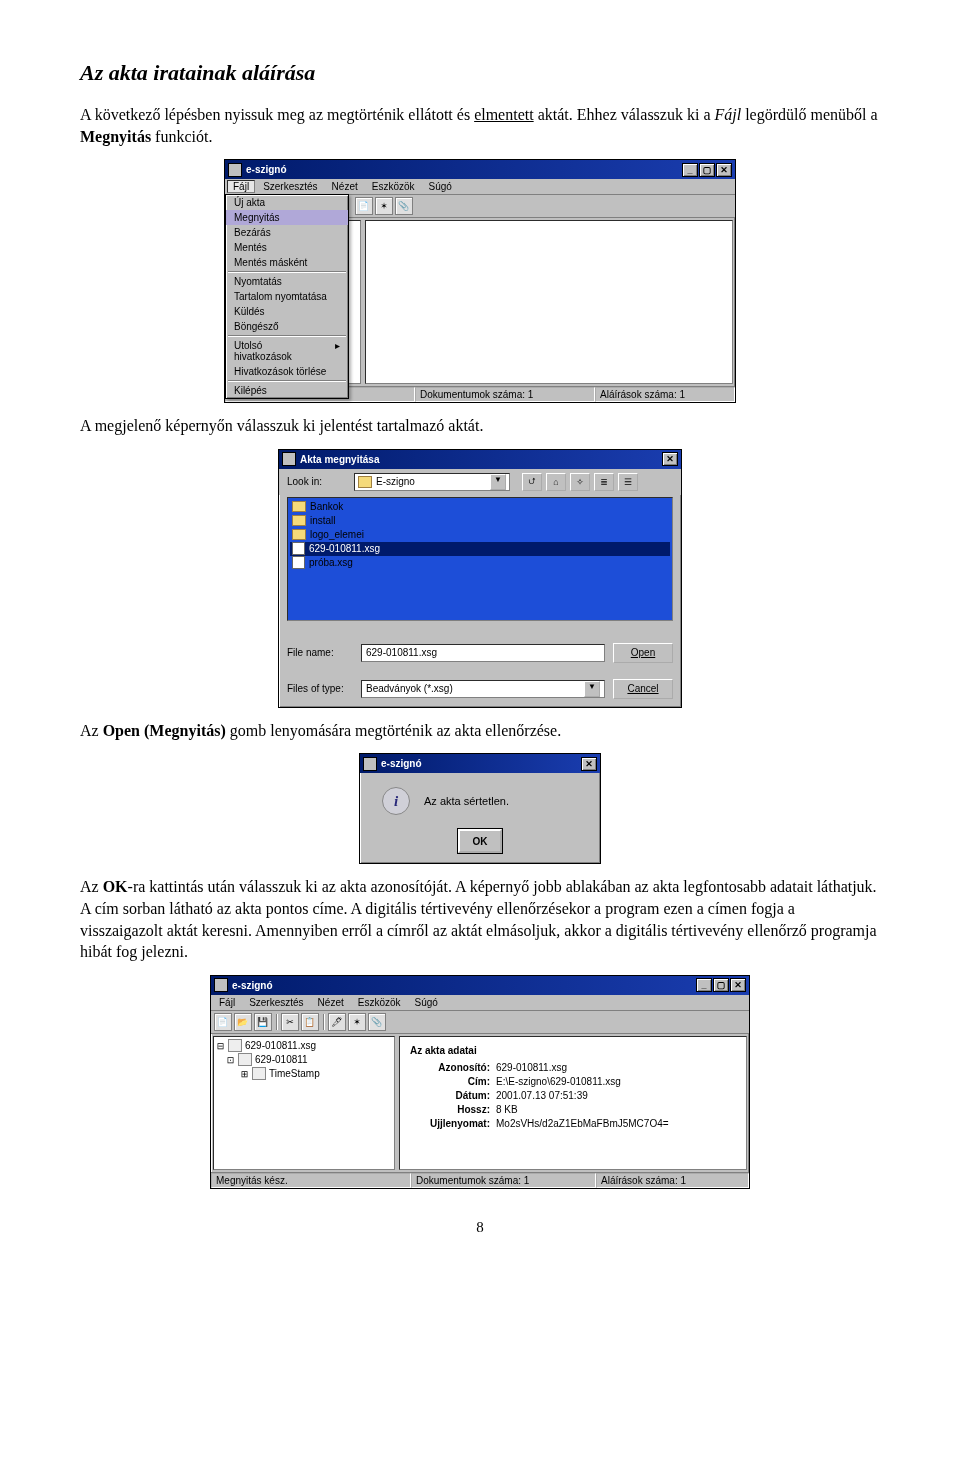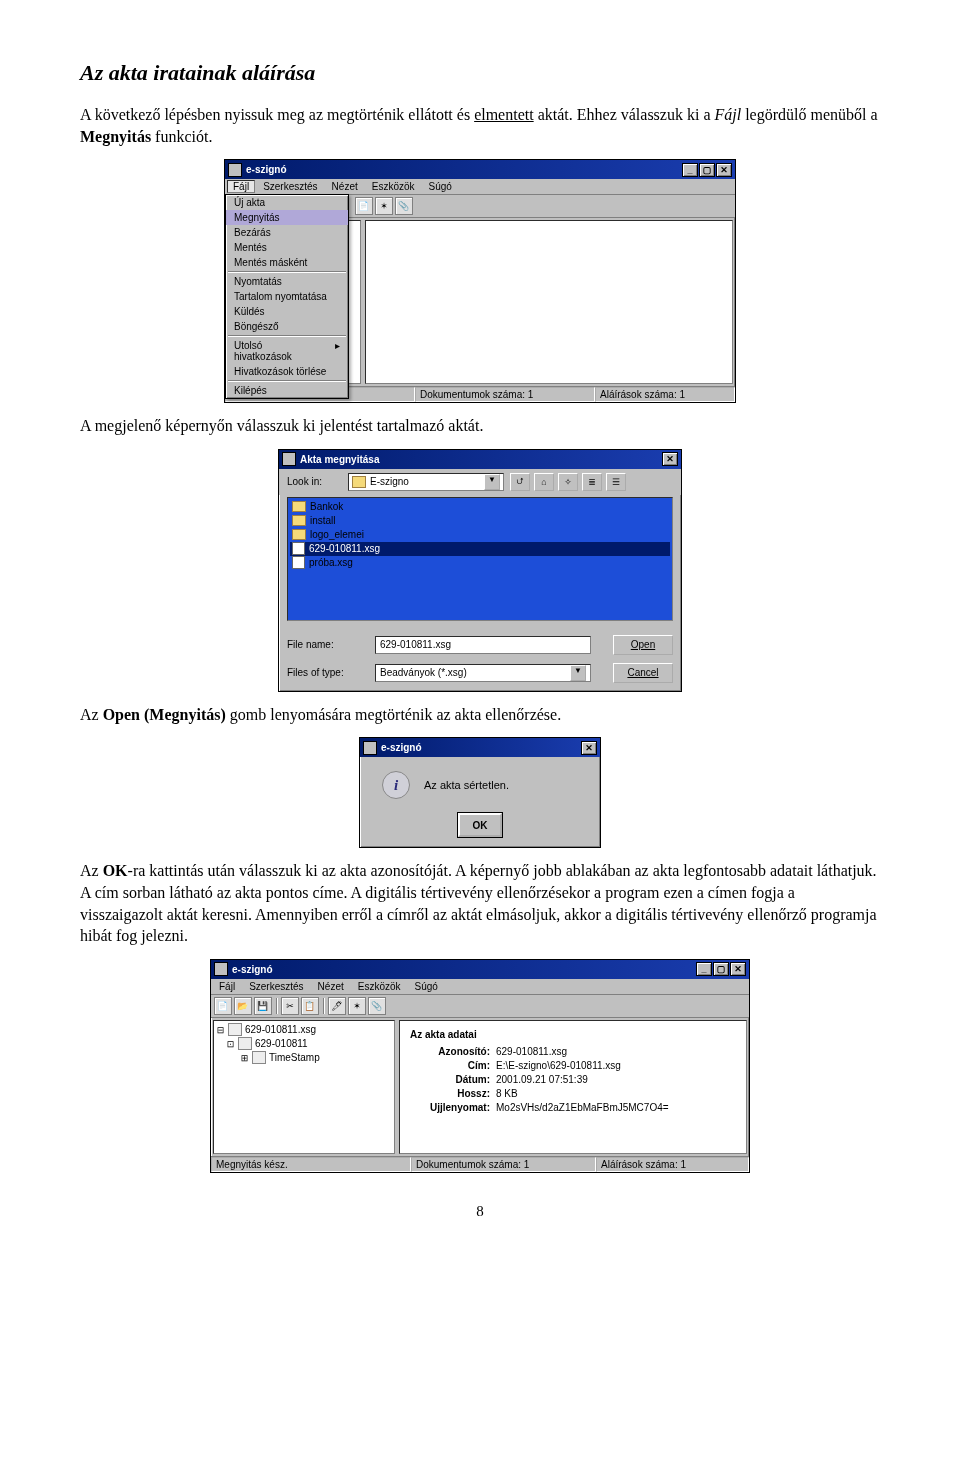--- a/index.html
+++ b/index.html
@@ -112,42 +112,42 @@
     width: 132px; background: #fff; border: 1px inset #808080; margin: 2px;
     position: relative;
   }
   .shot1 .right-pane {
     flex: 1; background: #fff; border: 1px inset #808080; margin: 2px;
   }
   .shot1-wrap { position: relative; }
 
   
   .shot2 { width: 402px; }
-  .shot2 .dlg-row { display: flex; align-items: center; padding: 4px 8px; gap: 6px; }
+  .shot2 .dlg-row { display: flex; align-items: center; padding: 4px 8px; gap: 12px; }
   .shot2 .lookin { background: #c0c0c0; }
   .shot2 .lookin-label { width: 55px; font-size: 10px; }
   .shot2 .combo {
     background: #fff; border: 1px inset #808080; height: 16px;
     flex: 0 0 148px; display: flex; align-items: center; padding: 0 3px;
     font-size: 10px; gap: 4px;
   }
   .shot2 .combo .fld-icn { width: 12px; height: 10px; background: #f5da7a; border: 1px solid #a08040; }
   .shot2 .combo-arrow { width: 14px; height: 14px; background: #c0c0c0; border: 1px outset #fff; text-align: center; font-size: 8px; margin-left: auto; }
   .shot2 .nav-icns { display: flex; gap: 4px; }
   .shot2 .nav-icn { width: 18px; height: 16px; border: 1px outset #fff; background: #c0c0c0; display: flex; align-items: center; justify-content: center; font-size: 9px; }
   .shot2 .file-area {
     background: #1d4ed8; border: 1px inset #808080; margin: 2px 8px; height: 118px;
     padding: 2px; font-size: 10px;
   }
   .shot2 .file-area .f-row { display: flex; align-items: center; gap: 4px; padding: 0 2px; height: 14px; }
   .shot2 .file-area .f-row.sel { background: #001a6a; color: #fff; }
   .shot2 .file-area .fld { width: 12px; height: 9px; background: #f5da7a; border: 1px solid #a08040; }
   .shot2 .file-area .file { width: 11px; height: 11px; background: #fff; border: 1px solid #666; position: relative; }
   .shot2 .bottom { padding: 4px 8px 8px 8px; }
-  .shot2 .bottom .brow { display: flex; align-items: center; gap: 22px; margin-top: 8px; }
+  .shot2 .bottom .brow { display: flex; align-items: center; gap: 8px; margin-top: 16px; }
   .shot2 .bottom .blabel { width: 66px; font-size: 10px; }
   .shot2 .bottom .binput {
     flex: 1; background: #fff; border: 1px inset #808080; height: 16px;
     padding: 0 4px; font-size: 10px; display: flex; align-items: center;
   }
   .shot2 .bottom .binput .combo-arrow { margin-left: auto; }
   .shot2 .bbtn {
     width: 58px; height: 18px; background: #c0c0c0;
     border: 1px outset #fff; font-size: 10px; text-decoration: underline;
     display: flex; align-items: center; justify-content: center;
@@ -400,21 +400,21 @@
       <div class="kv">
           <div class="k">Azonosító:</div>
           <div class="v">629-010811.xsg</div>
         </div>
       <div class="kv">
           <div class="k">Cím:</div>
           <div class="v">E:\E-szigno\629-010811.xsg</div>
         </div>
       <div class="kv">
           <div class="k">Dátum:</div>
-          <div class="v">2001.09.21 07:51:39</div>
+          <div class="v">2001.07.13 07:51:39</div>
         </div>
       <div class="kv">
           <div class="k">Hossz:</div>
           <div class="v">8 KB</div>
         </div>
       <div class="kv">
           <div class="k">Ujjlenyomat:</div>
           <div class="v">Mo2sVHs/d2aZ1EbMaFBmJ5MC7O4=</div>
         </div>
     </div>

